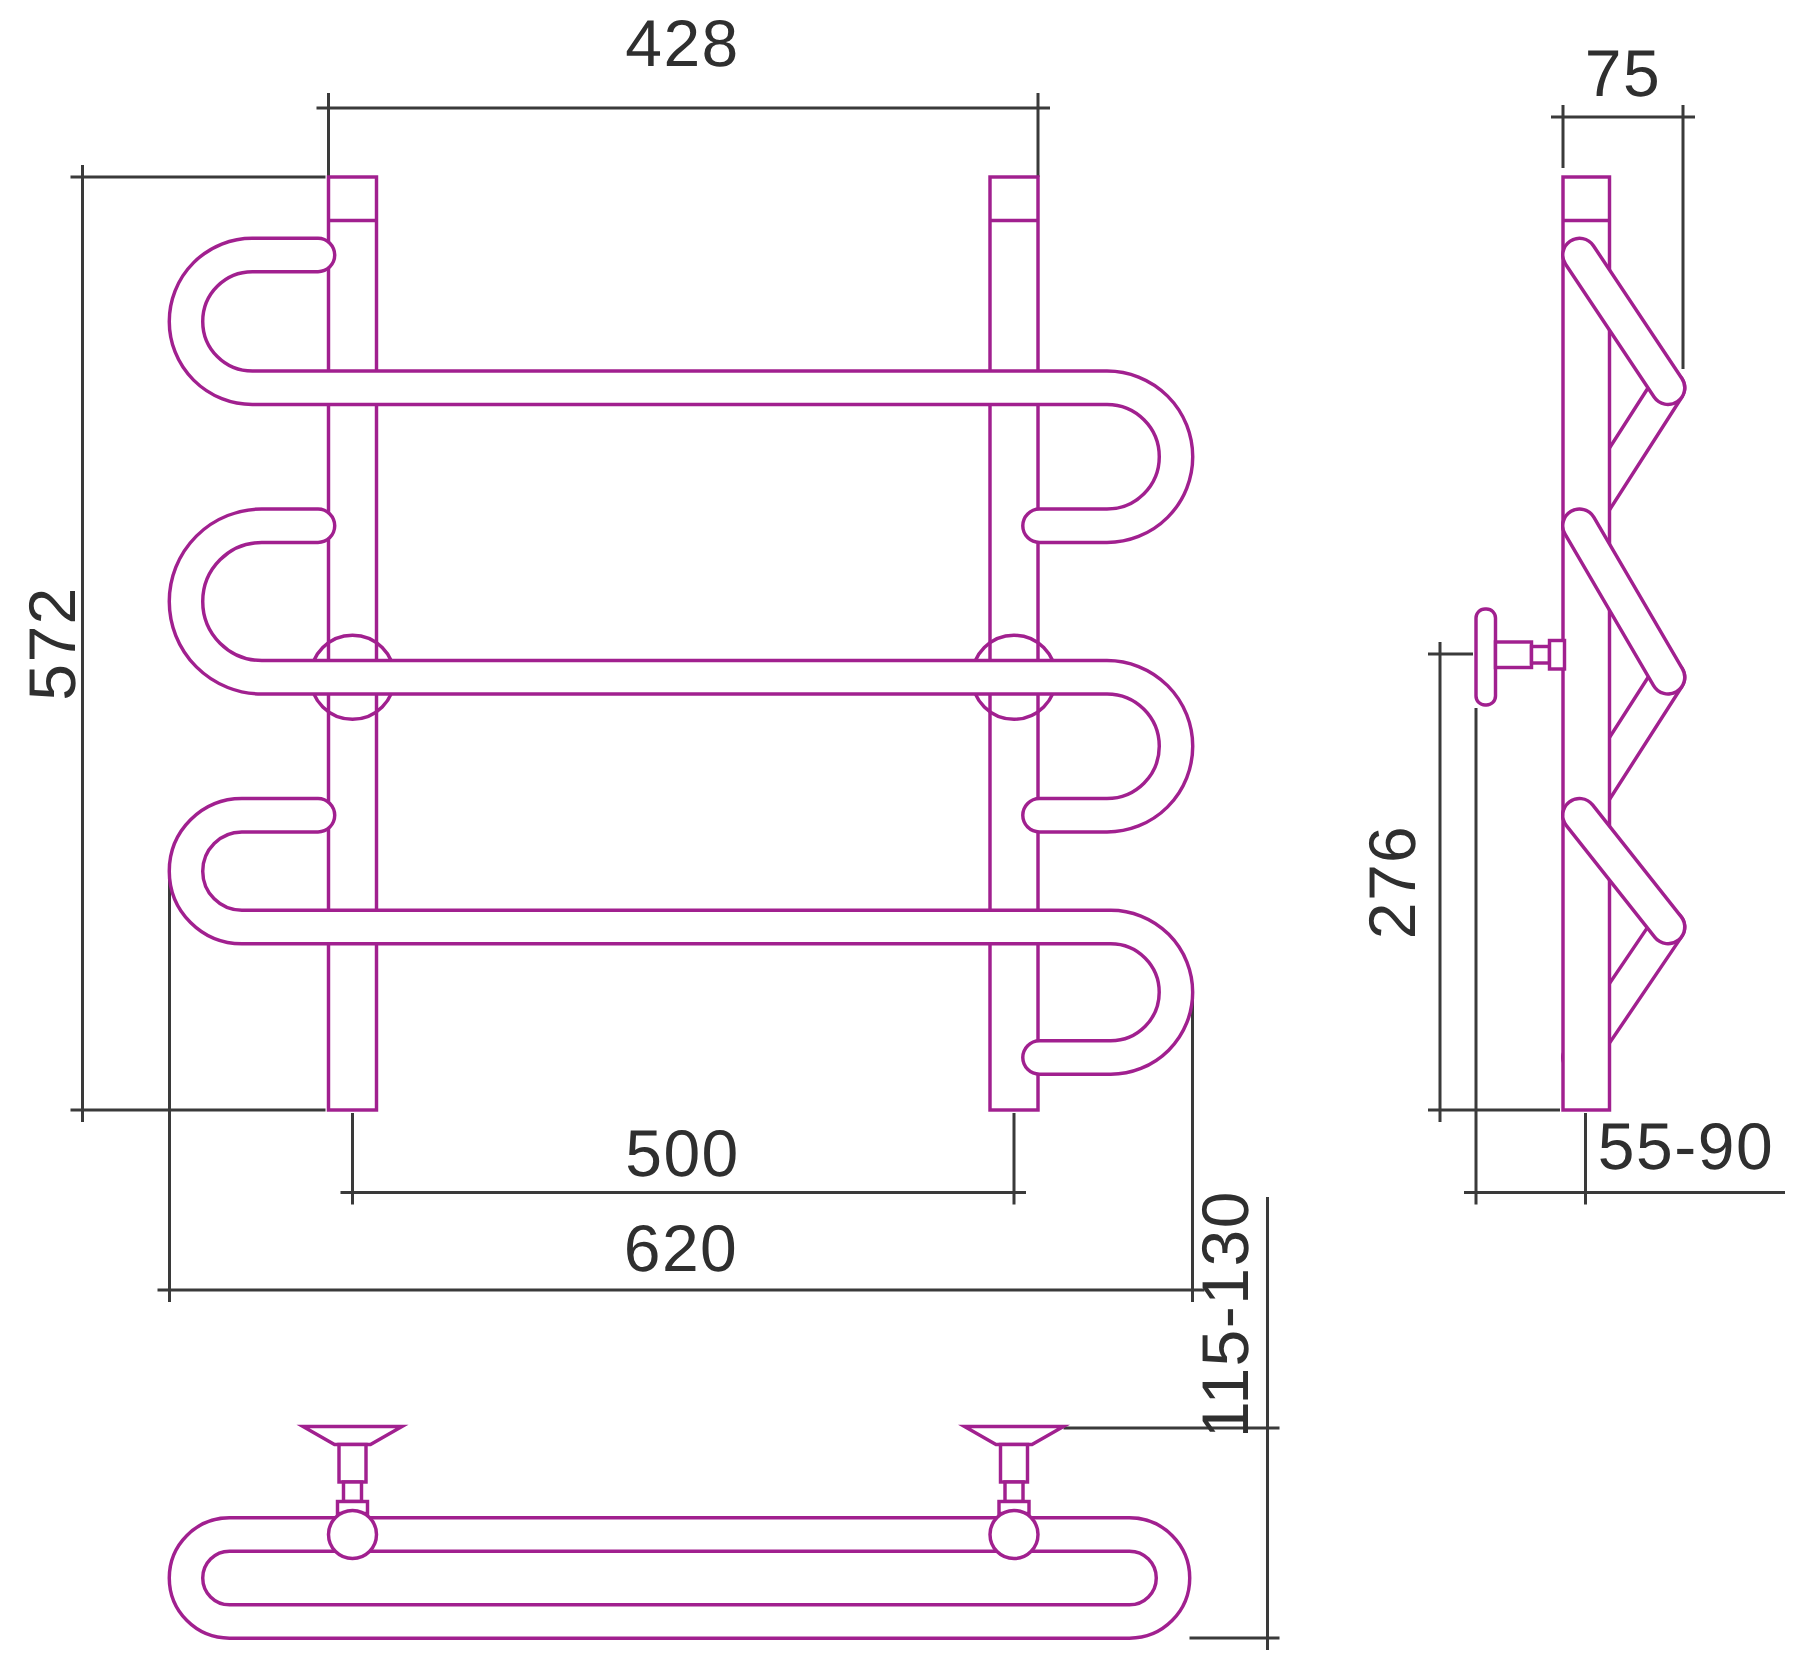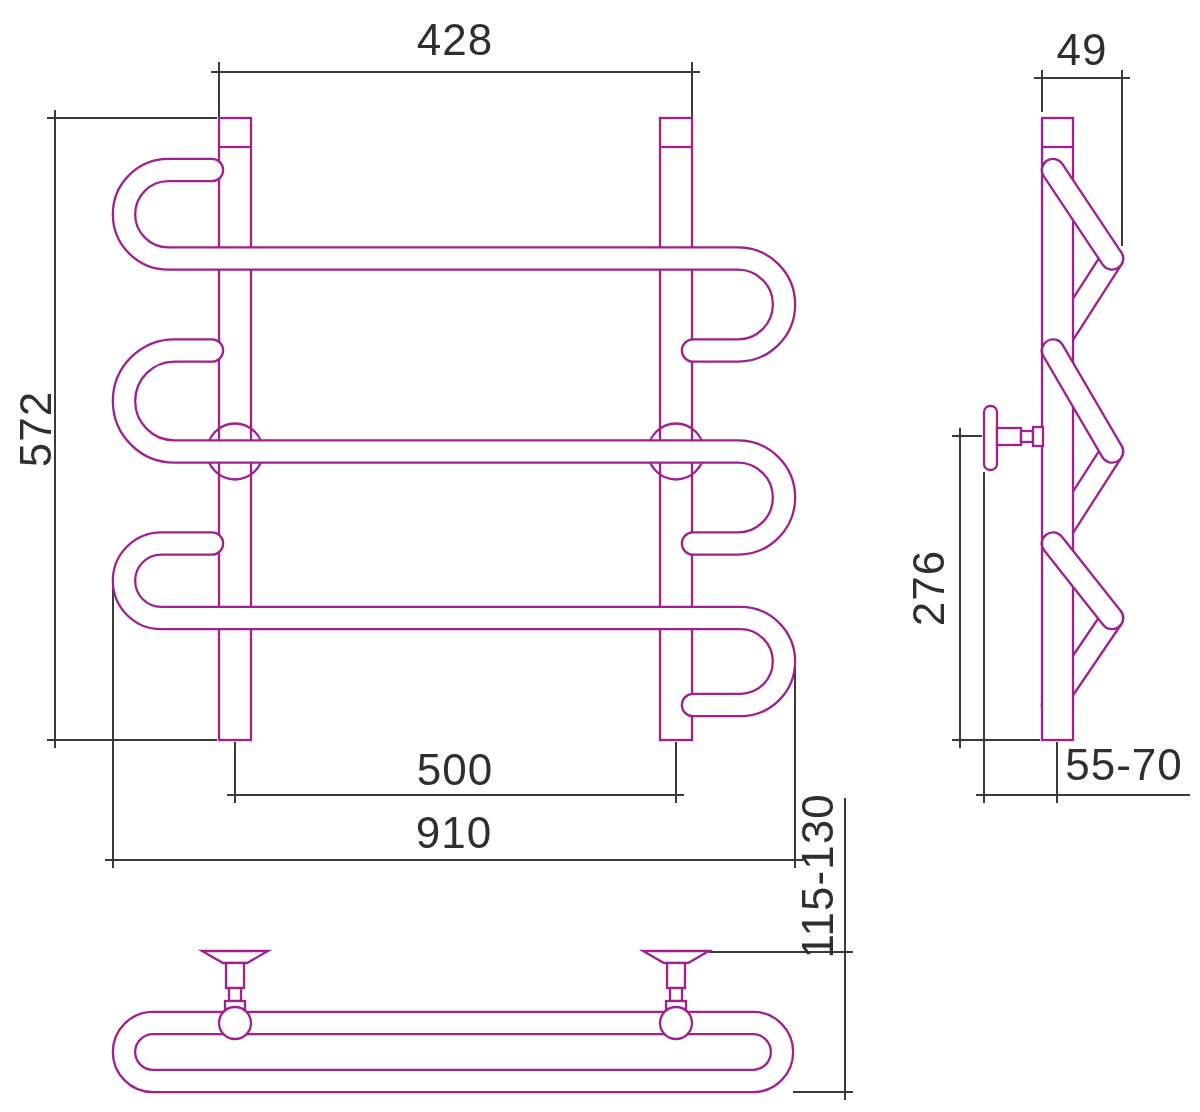--- a/index.html
+++ b/index.html
@@ -123,22 +123,22 @@
     <g>
       <polygon class="m-fill" points="643,951 709,951 688,963 664,963"></polygon>
       <rect class="m-fill" x="667" y="963" width="18" height="25"></rect>
       <rect class="m-fill" x="670" y="988" width="12" height="13"></rect>
       <rect class="m-fill" x="666" y="1001" width="20" height="8"></rect>
       <circle class="m-fill" cx="676" cy="1023" r="16"></circle>
     </g>
   </g>
 </svg>
 
-<div class="dim-label" style="left:455px;top:40px;">428</div>
+<div class="dim-label" style="left:455px;top:30px;">428</div>
 <div class="dim-label vert" style="left:36px;top:429px;">572</div>
 <div class="dim-label" style="left:455px;top:770px;">500</div>
-<div class="dim-label" style="left:454px;top:833px;">910</div>
+<div class="dim-label" style="left:454px;top:833px;">620</div>
 <div class="dim-label vert" style="left:818px;top:876px;">115-130</div>
-<div class="dim-label" style="left:1082px;top:50px;">49</div>
+<div class="dim-label" style="left:1082px;top:50px;">75</div>
 <div class="dim-label vert" style="left:929px;top:588px;">276</div>
-<div class="dim-label" style="left:1124px;top:765px;">55-70</div>
+<div class="dim-label" style="left:1124px;top:765px;">55-90</div>
 
 </div>
 
 </body></html>

